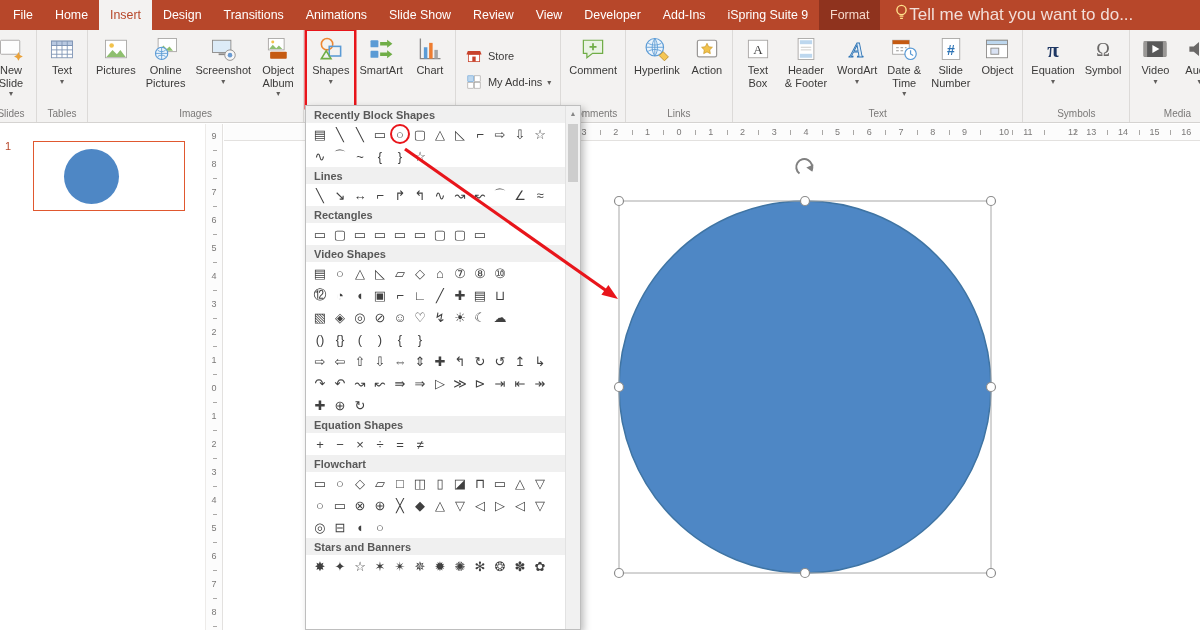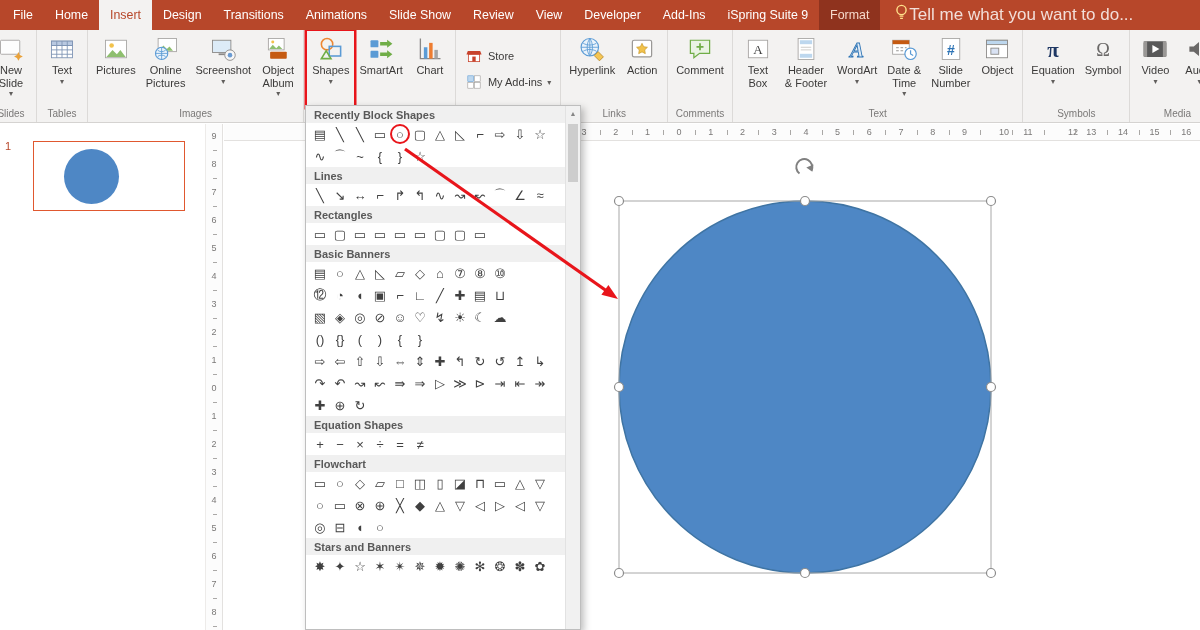--- a/index.html
+++ b/index.html
@@ -254,52 +254,52 @@
             </div>
           </div>
         </div>
         <div class="rgroup-label"></div>
       </div>
       <div class="rgroup">
         <div class="rgroup-buttons">
           <div class="rbtn">
             <span class="icon">
               <svg width="28" height="28" viewBox="0 0 32 32">
+                <path d="M5 6h22v15H15.5L9 26v-5H5z" fill="#EAF3E4" stroke="#70AD47" stroke-width="1.4"></path>
+                <path d="M16 9.5v8M12 13.5h8" stroke="#70AD47" stroke-width="2"></path>
+              </svg>
+            </span>
+            <span class="lbl">Comment</span>
+          </div>
+        </div>
+        <div class="rgroup-label">Comments</div>
+      </div>
+      <div class="rgroup">
+        <div class="rgroup-buttons">
+          <div class="rbtn">
+            <span class="icon">
+              <svg width="28" height="28" viewBox="0 0 32 32">
                 <circle cx="13.5" cy="14" r="10" fill="#EAF3FB" stroke="#5B9BD5" stroke-width="1.3"></circle>
                 <path d="M3.5 14h20M13.5 4v20M6 9.5c4.5 2.6 10.5 2.6 15 0M6 18.5c4.5-2.6 10.5-2.6 15 0M13.5 4c-4 5.5-4 14.5 0 20M13.5 4c4 5.5 4 14.5 0 20" stroke="#5B9BD5" fill="none"></path>
                 <path d="M18.5 23.5l4.5-4.5 6 6-4.5 4.5z" fill="#F5C654" stroke="#B98B2A"></path>
               </svg>
             </span>
             <span class="lbl">Hyperlink</span>
           </div>
           <div class="rbtn">
             <span class="icon">
               <svg width="28" height="28" viewBox="0 0 32 32">
                 <rect x="5" y="6" width="22" height="19" rx="2" fill="#fff" stroke="#9A9896" stroke-width="1.4"></rect>
                 <path d="M16 9.5l1.9 3.9 4.3.6-3.1 3 .7 4.3-3.8-2-3.8 2 .7-4.3-3.1-3 4.3-.6z" fill="#F2C24B" stroke="#C99A2C" stroke-width="0.8"></path>
               </svg>
             </span>
             <span class="lbl">Action</span>
           </div>
         </div>
         <div class="rgroup-label">Links</div>
-      </div>
-      <div class="rgroup">
-        <div class="rgroup-buttons">
-          <div class="rbtn">
-            <span class="icon">
-              <svg width="28" height="28" viewBox="0 0 32 32">
-                <path d="M5 6h22v15H15.5L9 26v-5H5z" fill="#EAF3E4" stroke="#70AD47" stroke-width="1.4"></path>
-                <path d="M16 9.5v8M12 13.5h8" stroke="#70AD47" stroke-width="2"></path>
-              </svg>
-            </span>
-            <span class="lbl">Comment</span>
-          </div>
-        </div>
-        <div class="rgroup-label">Comments</div>
       </div>
       <div class="rgroup">
         <div class="rgroup-buttons">
           <div class="rbtn">
             <span class="icon">
               <svg width="28" height="28" viewBox="0 0 32 32">
                 <rect x="5" y="6" width="22" height="20" fill="#fff" stroke="#A6A4A2"></rect>
                 <text x="16" y="22" font-size="15" text-anchor="middle" fill="#404040" font-family="Liberation Serif,serif">A</text>
               </svg>
             </span>
@@ -568,21 +568,21 @@
           <span class="shape-cell">▭</span>
           <span class="shape-cell">▢</span>
           <span class="shape-cell">▭</span>
           <span class="shape-cell">▭</span>
           <span class="shape-cell">▭</span>
           <span class="shape-cell">▭</span>
           <span class="shape-cell">▢</span>
           <span class="shape-cell">▢</span>
           <span class="shape-cell">▭</span>
         </div>
-        <div class="sec-header">Basic Banners</div>
+        <div class="sec-header">Video Shapes</div>
         <div class="icon-row">
           <span class="shape-cell">▤</span>
           <span class="shape-cell">○</span>
           <span class="shape-cell">△</span>
           <span class="shape-cell">◺</span>
           <span class="shape-cell">▱</span>
           <span class="shape-cell">◇</span>
           <span class="shape-cell">⌂</span>
           <span class="shape-cell">⑦</span>
           <span class="shape-cell">⑧</span>

